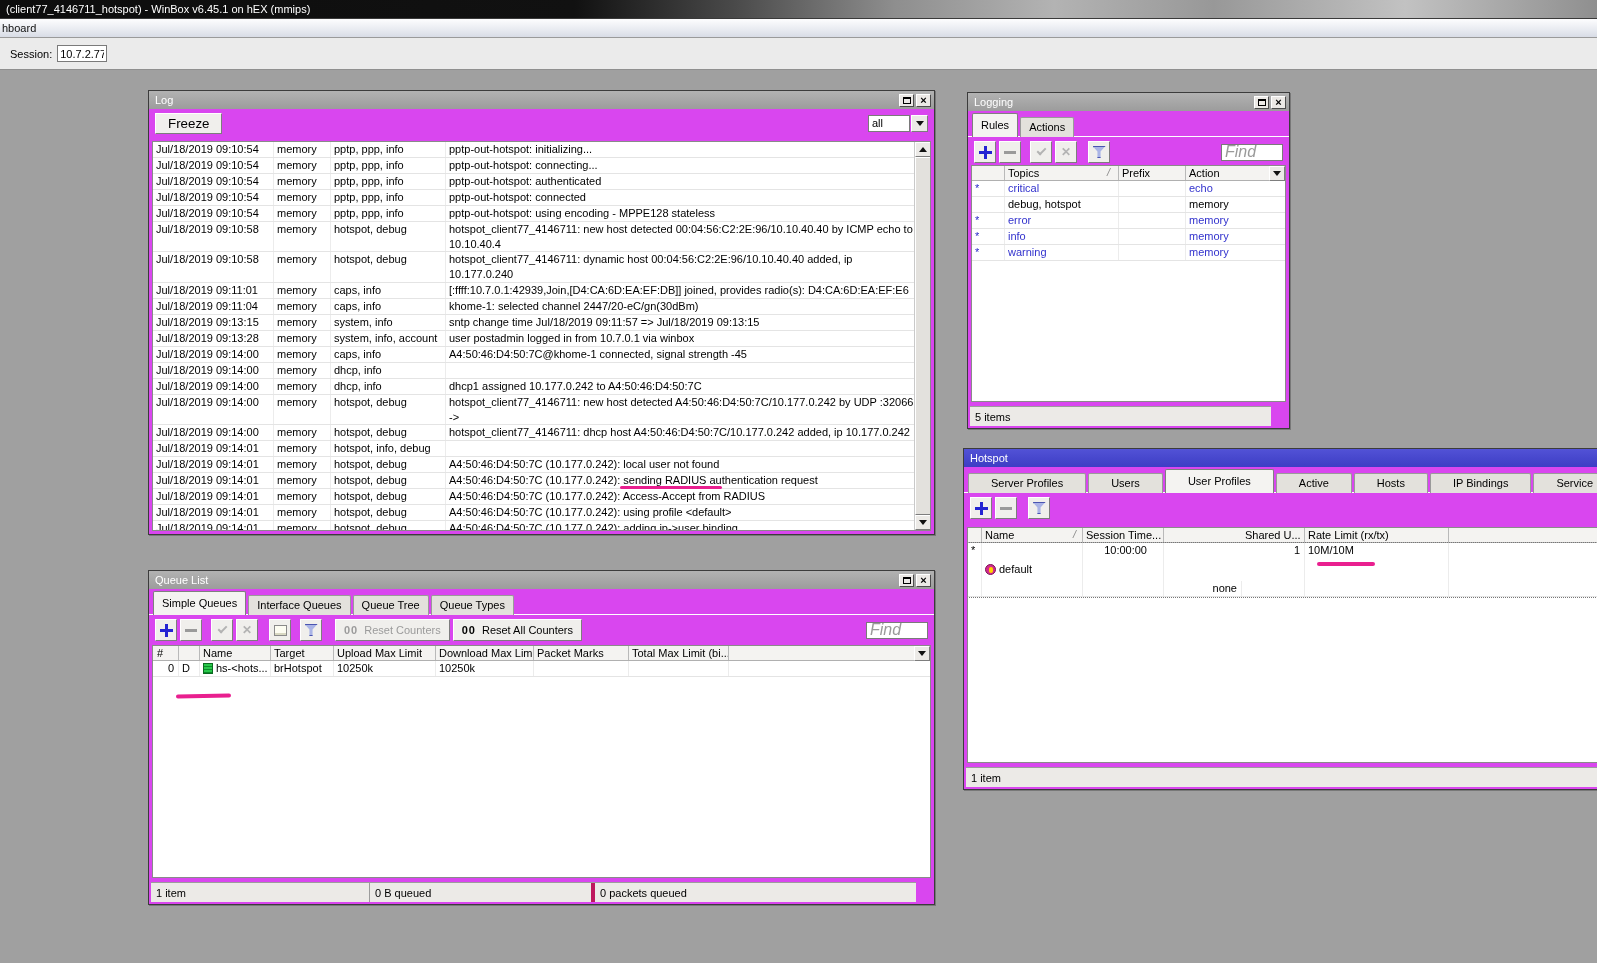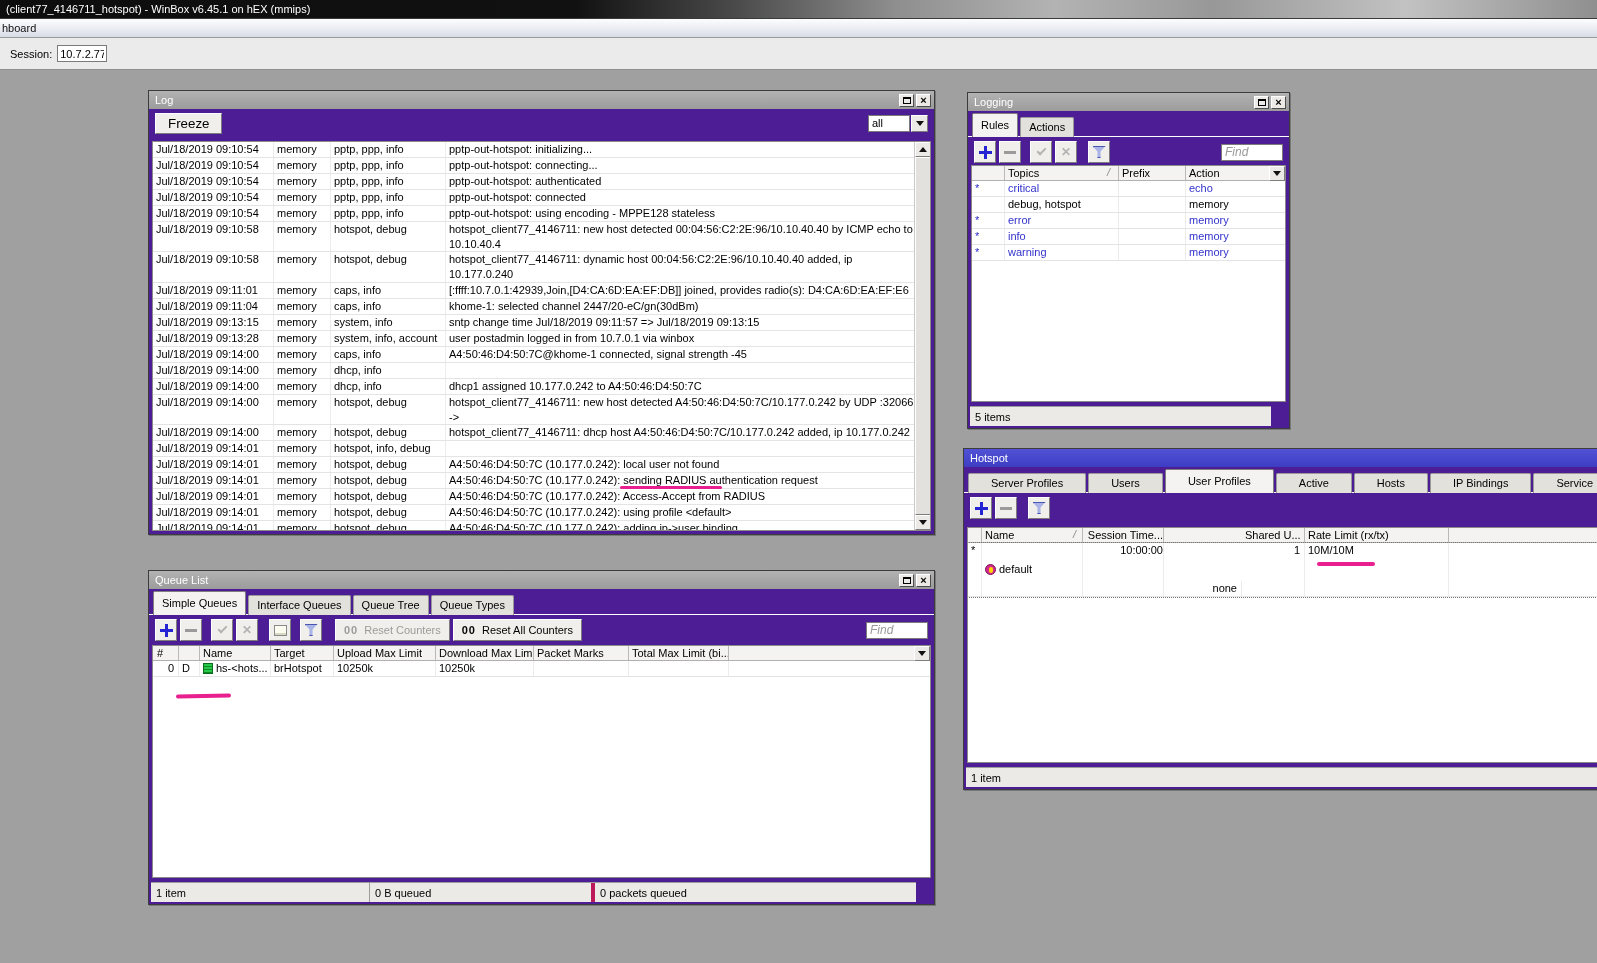--- a/index.html
+++ b/index.html
@@ -15,21 +15,21 @@
   .app-tabbar .tab-label { padding-left:2px; color:#111; }
   .session-bar { height:32px; background:#ebebeb; border-bottom:1px solid #8f8f8f;
     display:flex; align-items:center; padding-left:10px; gap:5px; }
   .session-bar input { width:50px; height:17px; border:1px solid #7a7a7a; background:#fff;
     font-family:inherit; font-size:11px; padding:0 2px; }
 
   
   .desktop { position:relative; width:1597px; height:893px; background:#a0a0a0; overflow:hidden; }
 
   
-  .win { position:absolute; background:#4c1d95; border:1px solid #3c3c3c;
+  .win { position:absolute; background:#d946ef; border:1px solid #3c3c3c;
          box-shadow:1px 1px 0 rgba(0,0,0,.25); }
   .titlebar { height:18px; display:flex; align-items:center; padding:0 3px 0 6px;
     color:#fff; background:linear-gradient(180deg,#b2b2b2,#9c9c9c); }
   .titlebar.active { background:linear-gradient(180deg,#5252d6,#3d3dc4); }
   .titlebar .t-label { flex:1; }
   .wbtn { width:15px; height:13px; margin-left:2px; background:#ece9e6;
     border:1px solid; border-color:#fff #4d4d4d #4d4d4d #fff;
     display:flex; align-items:center; justify-content:center; }
   .max-glyph { width:8px; height:7px; border:1px solid #000; border-top-width:2px; }
   .close-glyph { font-size:11px; line-height:9px; font-weight:bold; color:#000; }
@@ -50,21 +50,21 @@
   .plus-glyph { position:relative; width:13px; height:13px; }
   .plus-glyph::before { content:""; position:absolute; left:5px; top:0; width:3px; height:13px; background:#2424d2; }
   .plus-glyph::after  { content:""; position:absolute; top:5px; left:0; height:3px; width:13px; background:#2424d2; }
   .minus-glyph { width:12px; height:3px; background:#9a9a9a; }
   .rbtn { height:22px; padding:0 8px; background:#f0efec; border:1px solid; border-color:#fff #7d7d7d #7d7d7d #fff;
     display:flex; align-items:center; gap:6px; white-space:nowrap; }
   .rbtn .oo { font-weight:bold; letter-spacing:1px; }
   .rbtn.disabled { color:#9b9b9b; }
   .push-btn { height:21px; padding:0 12px; background:#f0efec; border:1px solid; border-color:#fff #7d7d7d #7d7d7d #fff; }
   .find-box { position:absolute; right:6px; width:62px; height:17px; border:1px solid #7a7a7a;
-    background:#fff; font-family:inherit; font-size:12px; padding:0 3px; }
+    background:#fff; font-family:inherit; font-size:16px; padding:0 3px; }
   .find-box::placeholder { color:#9a9a9a; font-style:italic; }
   .combo { position:absolute; right:24px; width:42px; height:17px; border:1px solid #7a7a7a;
     background:#fff; line-height:15px; padding-left:3px; }
   .combo-btn { position:absolute; right:6px; width:17px; height:17px; background:#eceae7;
     border:1px solid; border-color:#fff #7d7d7d #7d7d7d #fff; display:flex; align-items:center; justify-content:center; }
   .tri-down { width:0; height:0; border-left:4px solid transparent; border-right:4px solid transparent; border-top:5px solid #111; }
   .tri-up   { width:0; height:0; border-left:4px solid transparent; border-right:4px solid transparent; border-bottom:5px solid #111; }
 
   
   .table { position:absolute; background:#fff; border:1px solid #8a8a8a; overflow:hidden; }
@@ -100,21 +100,21 @@
   #logging-table { left:3px; top:72px; right:3px; bottom:26px; }
   .gc-flag{width:33px; color:#2a2ac8;} .gc-topics{width:114px;} .gc-prefix{width:67px;} .gc-action{flex:1; border-right:none;}
   .default-rule .cell { color:#3232cd; }
   .custom-rule  .cell { color:#000; }
   .custom-rule  .gc-flag, .default-rule .gc-flag { color:#2a2ac8; }
 
   
   #win-hotspot { left:963px; top:378px; width:700px; height:342px; border-right:none; }
   #hotspot-table { left:3px; top:78px; right:0; bottom:26px; border-right:none; }
   .hc-flag{width:14px;} .hc-name{width:101px; display:flex; align-items:center; gap:3px;}
-  .hc-sess{width:81px; text-align:right; padding-right:0;}
+  .hc-sess{width:81px; text-align:right; padding-right:16px;}
   .hc-idle{width:78px; text-align:right; padding-right:4px;margin-top:38px;}
   .hc-shared{width:63px; text-align:right; padding-right:4px;}
   .hc-rate{width:144px;} .hc-rest{flex:1; border-right:none;}
   .profile-icon { width:11px; height:11px; border-radius:50%; background:#d32a8e; border:1px solid #7d1355;
     position:relative; flex:0 0 auto; }
   .profile-icon::after { content:""; position:absolute; left:3px; top:2px; width:4px; height:6px;
     background:#ffd400; border-radius:2px; }
   .hs-row-selected { outline:1px dotted #777; }
 
   

